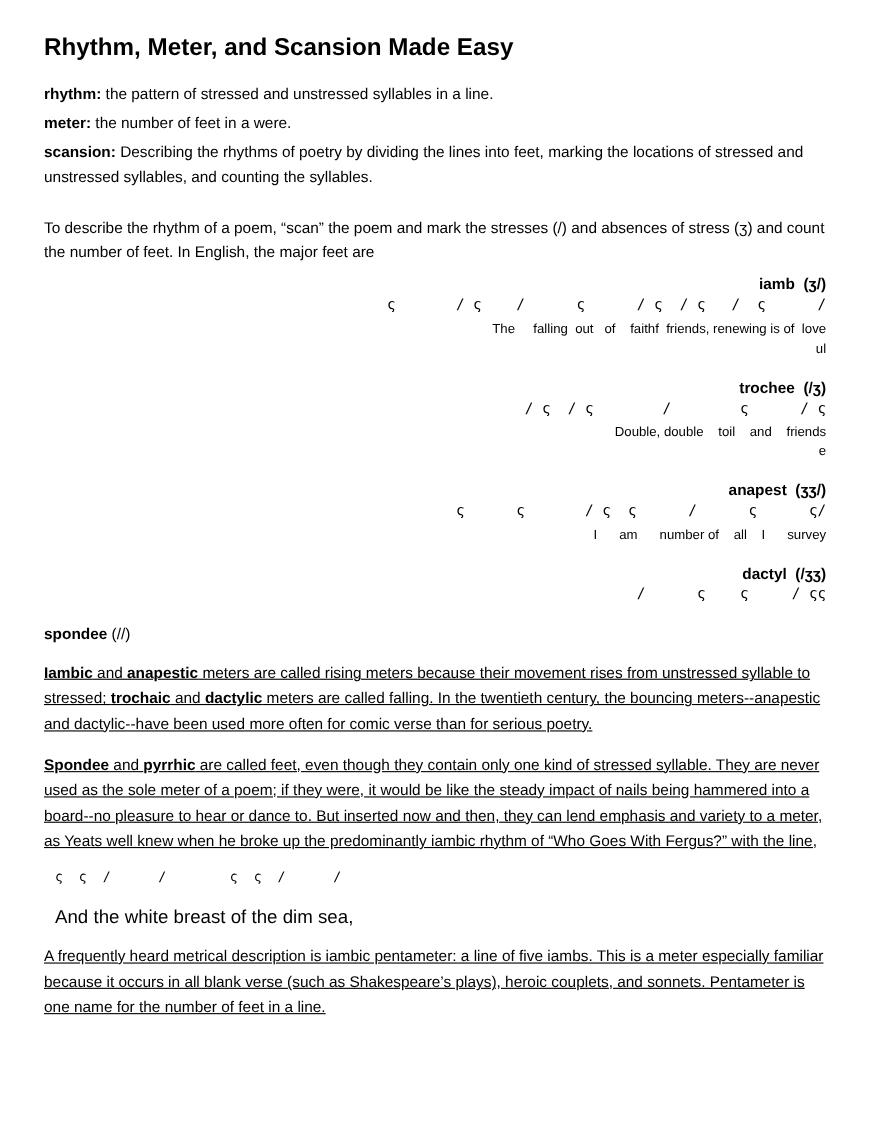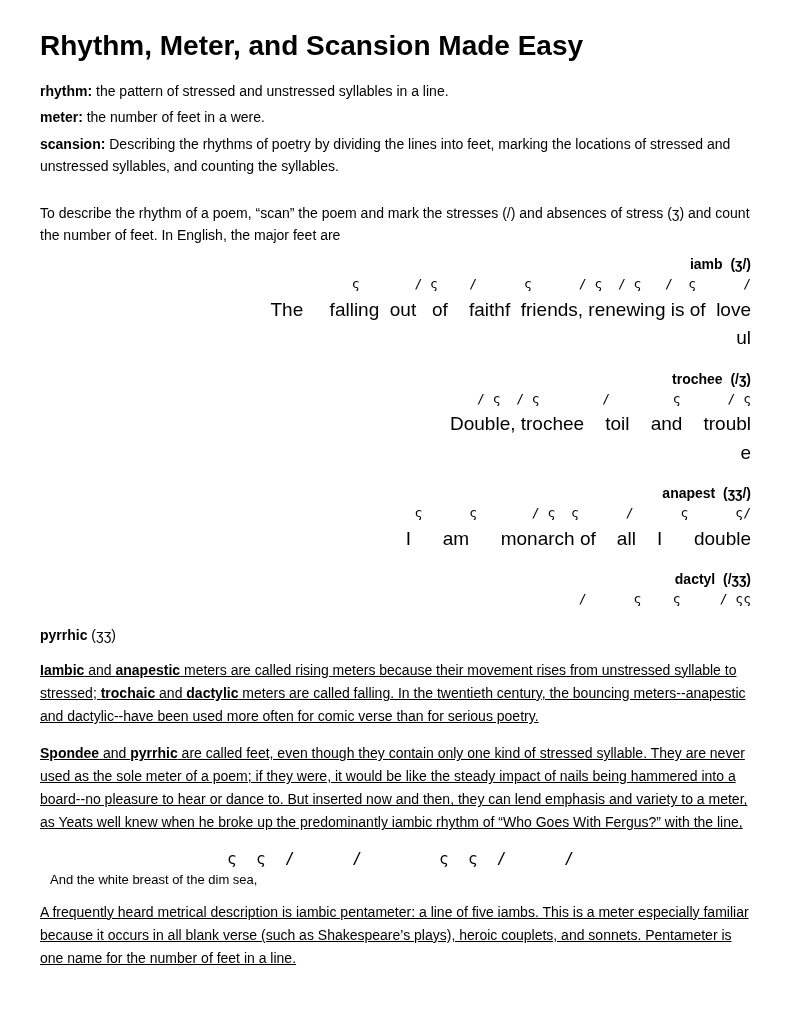--- a/index.html
+++ b/index.html
@@ -9,21 +9,21 @@
     }
     body {
       background: #ffffff;
       font-family: Arial, sans-serif;
       font-size: 14px;
       color: #000000;
       padding: 30px 40px;
       max-width: 791px;
     }
     h1 {
-      font-size: 28px;
+      font-size: 22px;
       font-weight: bold;
       margin-bottom: 18px;
     }
     .definitions {
       margin-bottom: 24px;
       line-height: 1.6;
     }
     .definitions p {
       margin-bottom: 4px;
     }
@@ -40,44 +40,43 @@
       margin-bottom: 2px;
     }
     .scansion-row {
       font-family: monospace;
       font-size: 13px;
       line-height: 1.5;
       margin-bottom: 2px;
       white-space: pre;
     }
     .words-row {
-      font-size: 19px;
+      font-size: 12px;
       line-height: 1.5;
       margin-bottom: 4px;
       white-space: pre;
     }
     .spondee-pyrrhic {
       margin-bottom: 16px;
     }
     .paragraph-section {
       margin-bottom: 14px;
       line-height: 1.65;
       text-decoration: underline;
     }
     .example-scansion {
-      margin: 10px 0 4px 10px;
+      margin: 10px 0 20px 10px;
       font-family: monospace;
-      font-size: 16px;
+      font-size: 12px;
       white-space: pre;
-      text-align: center;
     }
     .example-words {
       margin-left: 10px;
       margin-bottom: 14px;
-      font-size: 13px;
+      font-size: 17px;
     }
   </style>
 </head>
 <body>
 
 <h1>Rhythm, Meter, and Scansion Made Easy</h1>
 
 <div class="definitions">
   <p><strong>rhythm:</strong> <span>the pattern of stressed and unstressed syllables in a line.</span></p>
   <p><strong>meter:</strong> <span>the number of feet in a were.</span></p>
@@ -93,42 +92,42 @@
   <div class="scansion-row">ς       / ς    /      ς      / ς  / ς   /  ς      /</div>
   <div class="words-row">The     falling  out   of    faithf  friends, renewing is of  love
                              ul</div>
 </div>
 
 <div class="foot-section">
   <div class="foot-name">
     <strong>trochee</strong>&nbsp;&nbsp;<span>(/ʒ)</span>
   </div>
   <div class="scansion-row">  / ς  / ς        /        ς      / ς</div>
-  <div class="words-row">Double, trochee    toil    and    troubl
+  <div class="words-row">Double, double    toil    and    friends
                                 e</div>
 </div>
 
 <div class="foot-section">
   <div class="foot-name">
     <strong>anapest</strong>&nbsp;&nbsp;<span>(ʒʒ/)</span>
   </div>
   <div class="scansion-row">ς      ς       / ς  ς      /      ς      ς/</div>
-  <div class="words-row">I      am      monarch of    all    I      double</div>
+  <div class="words-row">I      am      number of    all    I      survey</div>
 </div>
 
 <div class="foot-section">
   <div class="foot-name">
     <strong>dactyl</strong>&nbsp;&nbsp;<span>(/ʒʒ)</span>
   </div>
   <div class="scansion-row">  /      ς    ς     / ςς</div>
 </div>
 
 <div class="spondee-pyrrhic">
   <p>
-    <strong>pyrrhic</strong>&nbsp;<span>(ʒʒ)</span>
+    <strong>spondee</strong>&nbsp;<span>(//)</span>
   </p>
 </div>
 
 <div class="paragraph-section">
   <p><strong>Iambic</strong> and <strong>anapestic</strong> meters are called rising meters because their movement rises from unstressed syllable to stressed; <strong>trochaic</strong> and <strong>dactylic</strong> meters are called falling. In the twentieth century, the bouncing meters--anapestic and dactylic--have been used more often for comic verse than for serious poetry.</p>
 </div>
 
 <div class="paragraph-section">
   <p><strong>Spondee</strong> and <strong>pyrrhic</strong> are called feet, even though they contain only one kind of stressed syllable. They are never used as the sole meter of a poem; if they were, it would be like the steady impact of nails being hammered into a board--no pleasure to hear or dance to. But inserted now and then, they can lend emphasis and variety to a meter, as Yeats well knew when he broke up the predominantly iambic rhythm of “Who Goes With Fergus?” with the line,</p>
 </div>

